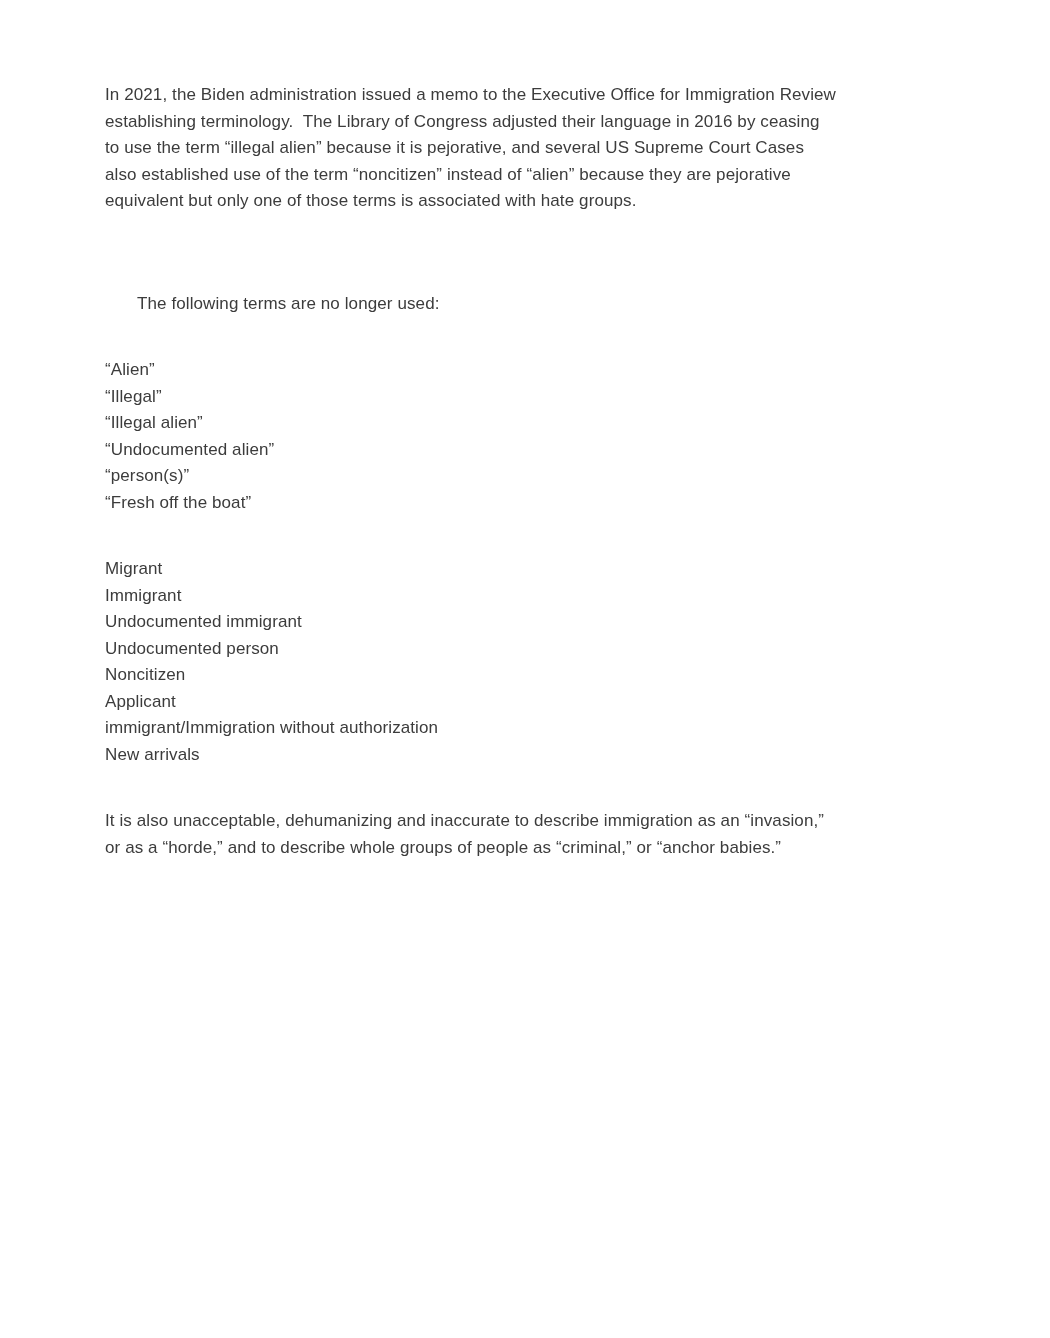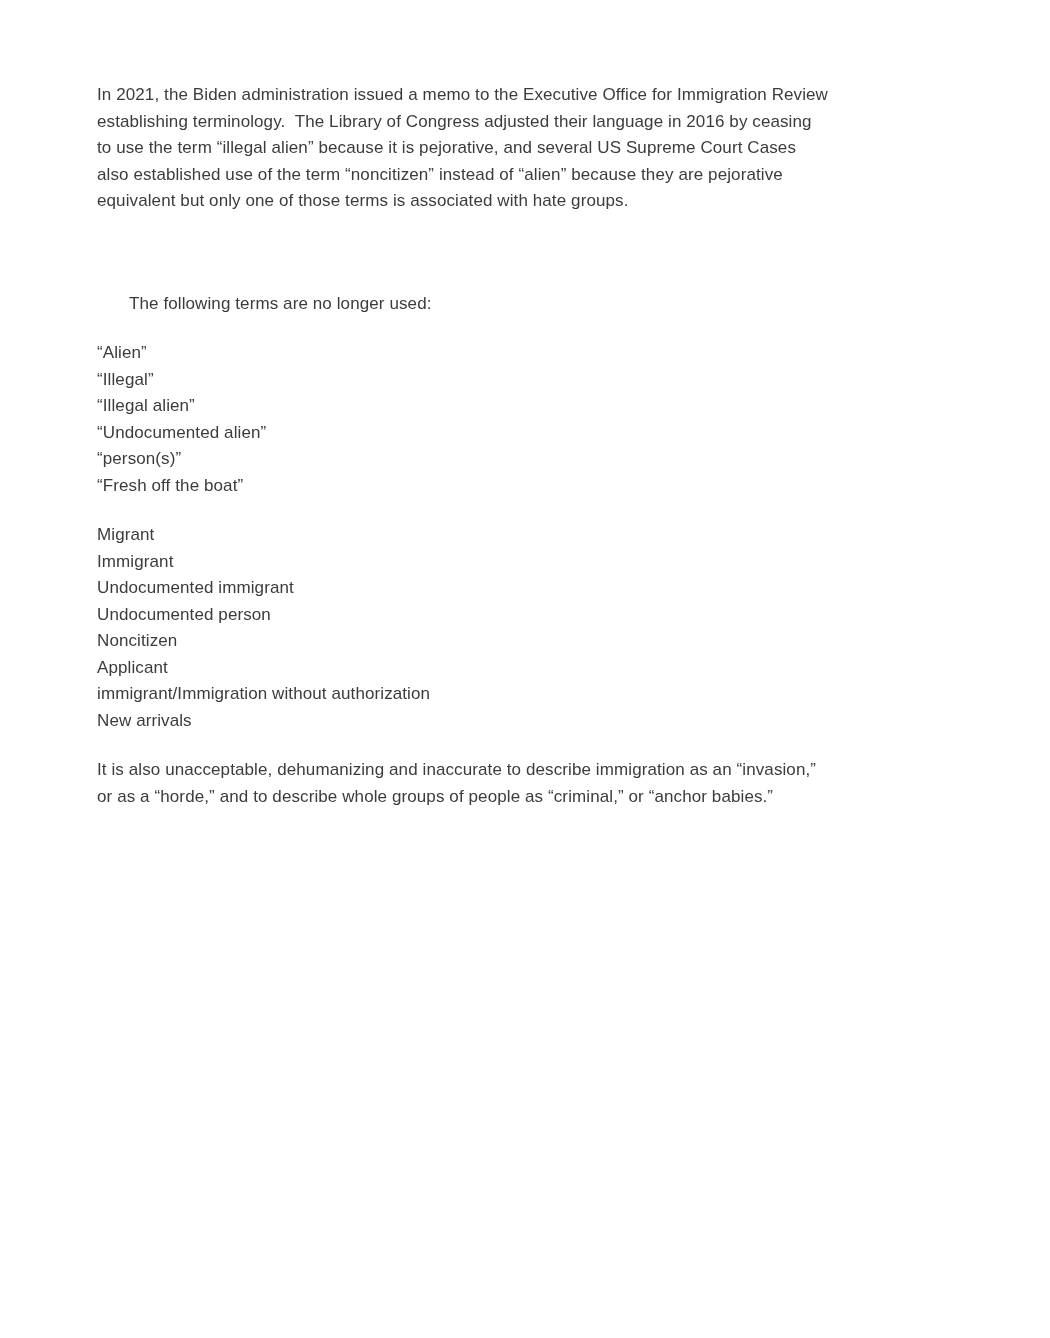--- a/index.html
+++ b/index.html
@@ -10,35 +10,35 @@
   .page {
     position: relative;
     width: 1050px;
     height: 1338px;
     background: #ffffff;
     overflow: hidden;
   }
   .doc {
     position: absolute;
     top: 82px;
-    left: 97px;
+    left: 105px;
     width: 860px;
     font-family: "Liberation Sans", sans-serif;
     font-size: 17px;
     line-height: 26.5px;
     color: #3c3c3c;
     letter-spacing: 0.1px;
     filter: blur(0.3px);
   }
   .line {
     white-space: pre;
     height: 26.5px;
   }
   .section-gap-large { margin-top: 76px; margin-left: 32px; }
-  .section-gap { margin-top: 23px; }
+  .section-gap { margin-top: 40px; }
 </style>
 </head>
 <body>
 
 <div class="page">
   <div class="doc">
 
     <div>
         <div class="line">In 2021, the Biden administration issued a memo to the Executive Office for Immigration Review</div>
         <div class="line">establishing terminology.  The Library of Congress adjusted their language in 2016 by ceasing</div>

